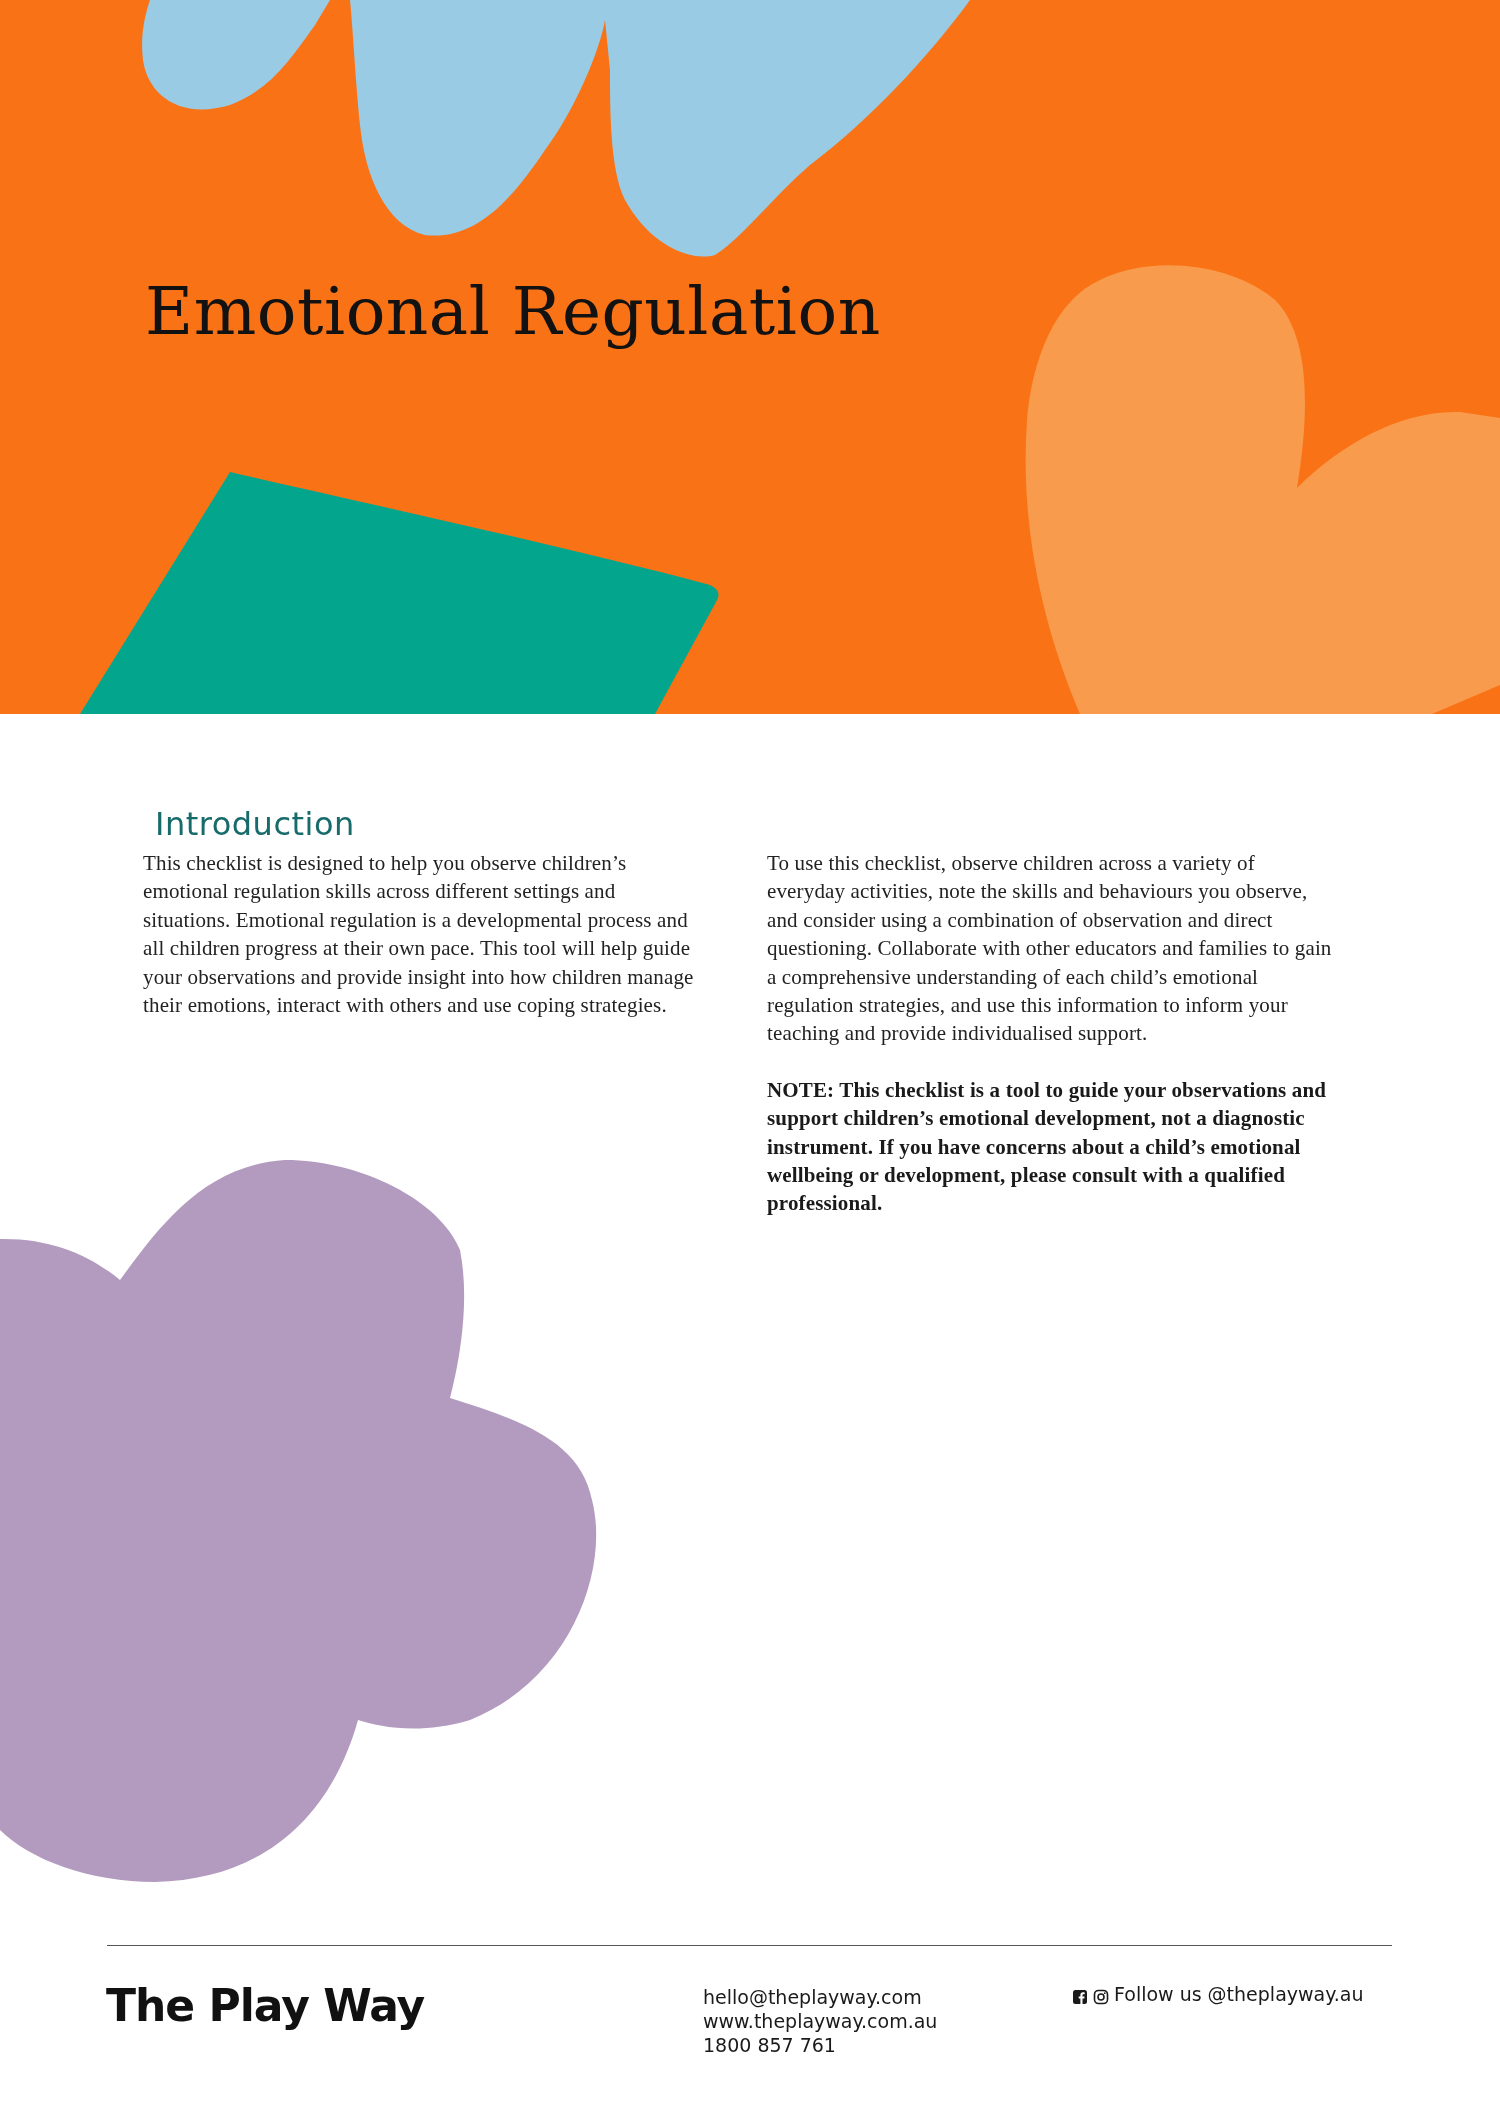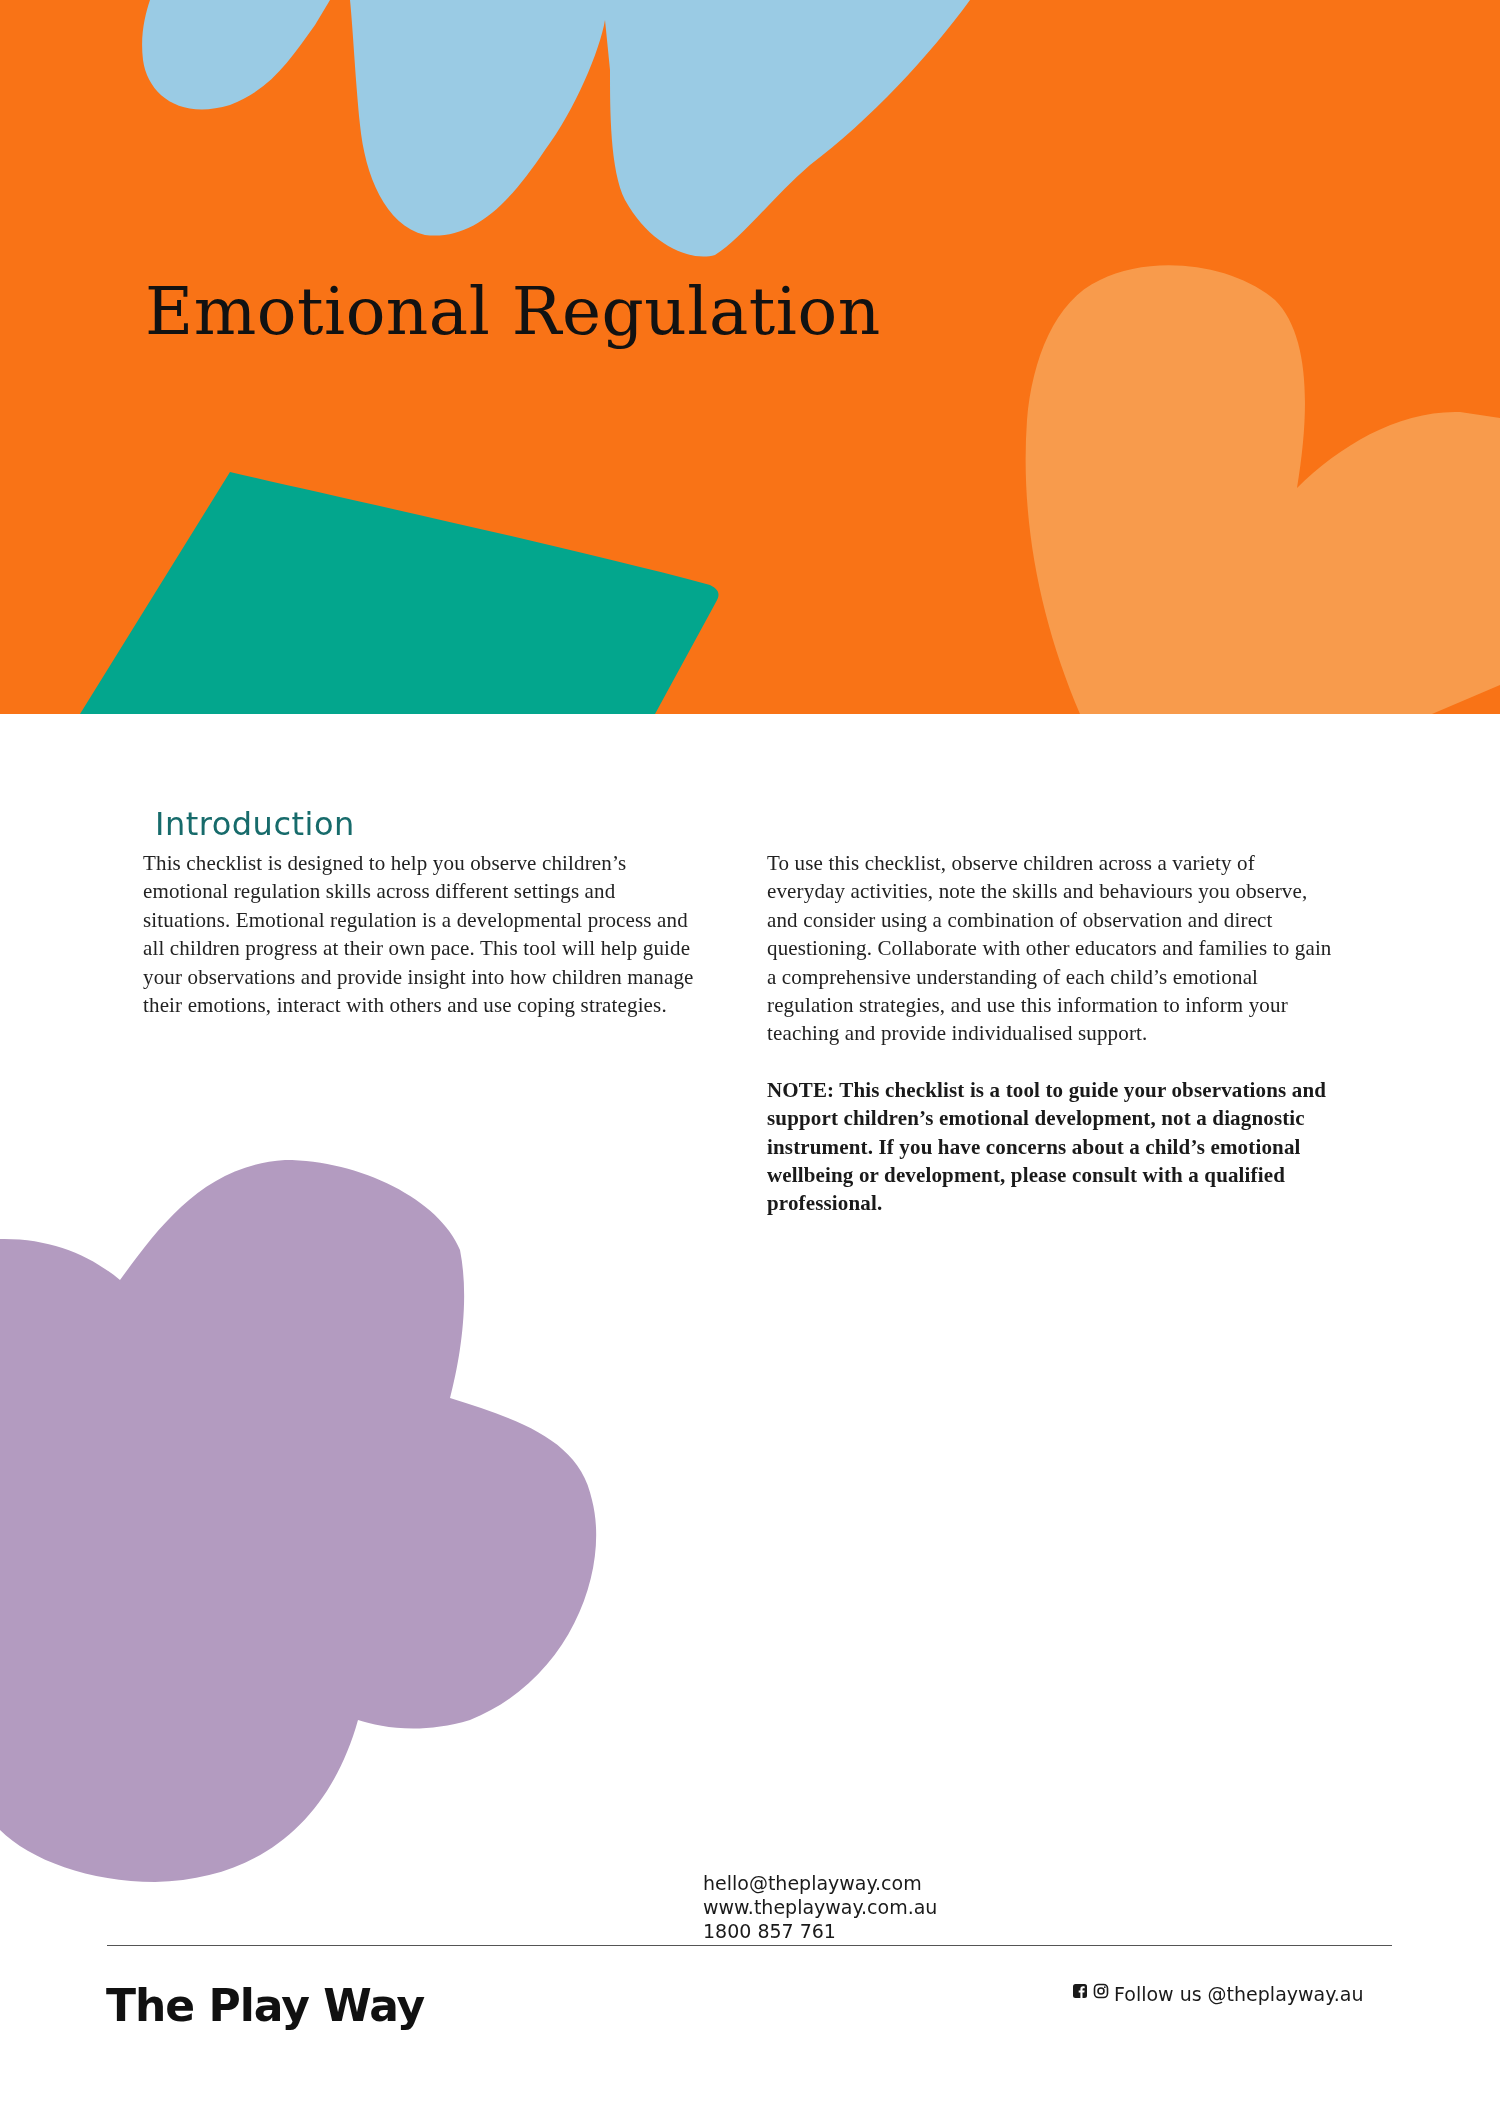--- a/index.html
+++ b/index.html
@@ -10,23 +10,23 @@
   .title span { display: block; }
   .deco { position: absolute; left: 0; top: 0; pointer-events: none; }
   .intro-heading { position: absolute; left: 143px; top: 793px; margin: 12px; font-size: 32px; font-weight: normal; color: #176b6b; letter-spacing: 0.5px; }
   .col { position: absolute; font-size: 21px; line-height: 28.4px; color: #222; letter-spacing: 0.15px; font-family: Liberation Serif, serif; }
   .col p { margin: 0; }
   .col-left { left: 143px; top: 849px; width: 560px; }
   .col-right { left: 767px; top: 849px; width: 570px; }
   .note { margin-top: 28px !important; font-weight: bold; color: #1a1a1a; }
   .footer-rule { position: absolute; left: 107px; top: 1945px; width: 1285px; height: 0; border-top: 1.5px solid #555; }
   .brand { position: absolute; left: 106px; top: 1980px; font-size: 44px; font-weight: bold; color: #111; letter-spacing: -1px; }
-  .contact { position: absolute; left: 703px; top: 1871px; font-size: 19px; line-height: 24px; color: #1a1a1a; }
+  .contact { position: absolute; left: 703px; top: 1985px; font-size: 19px; line-height: 24px; color: #1a1a1a; }
   .contact div { white-space: nowrap; }
-  .social { position: absolute; left: 1072px; top: 1983px; font-size: 19px; color: #1a1a1a; display: flex; align-items: flex-start; gap: 5px; white-space: nowrap; }
+  .social { position: absolute; left: 1072px; top: 1983px; font-size: 19px; color: #1a1a1a; display: flex; align-items: flex-end; gap: 5px; white-space: nowrap; }
   .social .ic { display: inline-block; width: 16px; height: 16px; }
 </style>
 </head>
 <body>
 
 <div class="hero">
   <svg width="1500" height="714" viewBox="0 0 1500 714">
     <path fill="#9acbe4" d="M150,0 L330,0 L315,25 C290,60 270,90 230,105 C180,120 148,95 143,60 C140,35 145,15 150,0 Z
          M350,0 L970,0 C930,55 870,120 810,165 C770,200 740,240 715,255 C690,262 650,245 625,200 C610,170 610,110 610,70 L605,20
          C600,50 575,110 545,150 C505,210 470,240 425,235 C385,225 365,175 360,125 C355,75 353,30 350,0 Z"></path>

